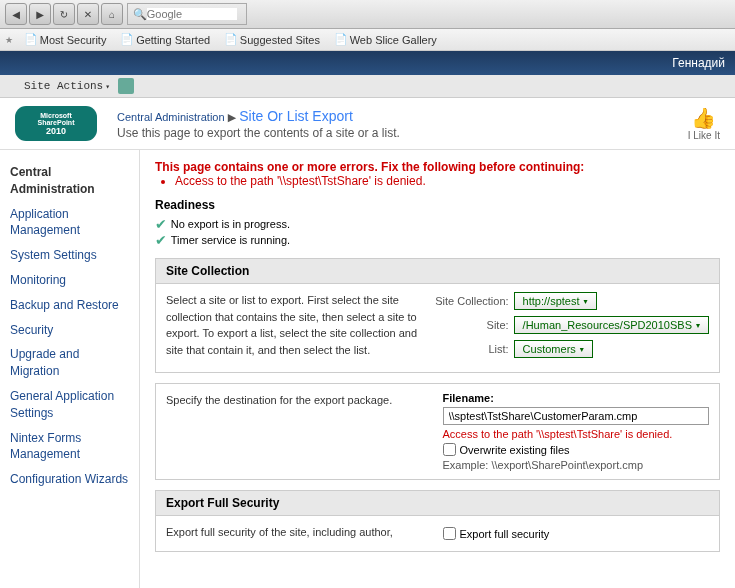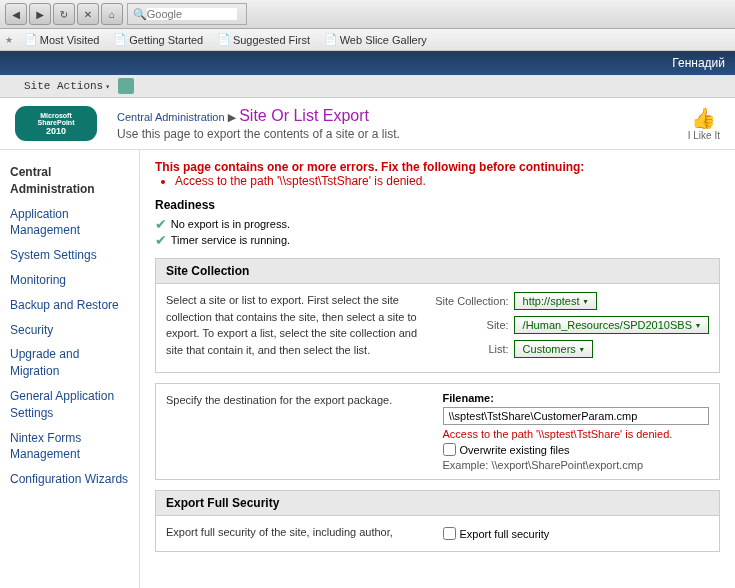--- a/index.html
+++ b/index.html
@@ -218,29 +218,29 @@
   <div class="search-bar">
     <span>🔍</span>
     <input class="search-input" type="text" placeholder="Google" style="">
   </div>
 </div>
 
 <div class="bookmarks-bar">
   <span class="bookmark-icon">★</span>
   <div class="bookmark-item">
     <span>📄</span>
-    <span>Most Visited</span>
+    <span>Most Security</span>
   </div>
   <div class="bookmark-item">
     <span>📄</span>
     <span>Getting Started</span>
   </div>
   <div class="bookmark-item">
     <span>📄</span>
-    <span>Suggested First</span>
+    <span>Suggested Sites</span>
   </div>
   <div class="bookmark-item">
     <span>📄</span>
     <span>Web Slice Gallery</span>
   </div>
 </div>
 
 <div class="sp-header">
   <span></span>
   <span>Геннадий</span>
@@ -256,21 +256,21 @@
 
 <div class="sp-title-bar">
   <div class="sp-logo">
     <div class="sp-logo-img">
       <span style="font-size:7px; color:#fff; text-align:center; padding:2px;">Microsoft<br>SharePoint<br><b style="font-size:9px;">2010</b></span>
     </div>
     <div class="sp-breadcrumb">
       <div style="font-size:11px; color:#555; margin-bottom:2px;">
         <span style="color:#1e4a8c; cursor:pointer;">Central Administration</span>
         <span> ▶ </span>
-        <span style="font-size:16px; color:#a21caf;margin-top:24px;">Site Or List Export</span>
+        <span style="font-size:14px; color:#3b82f6;margin-top:24px;">Site Or List Export</span>
       </div>
       <div class="breadcrumb-path">Use this page to export the contents of a site or a list.</div>
     </div>
   </div>
   <div class="i-like-it">
     <div class="i-like-it-icon">👍</div>
     <div>I Like It</div>
   </div>
 </div>
 

